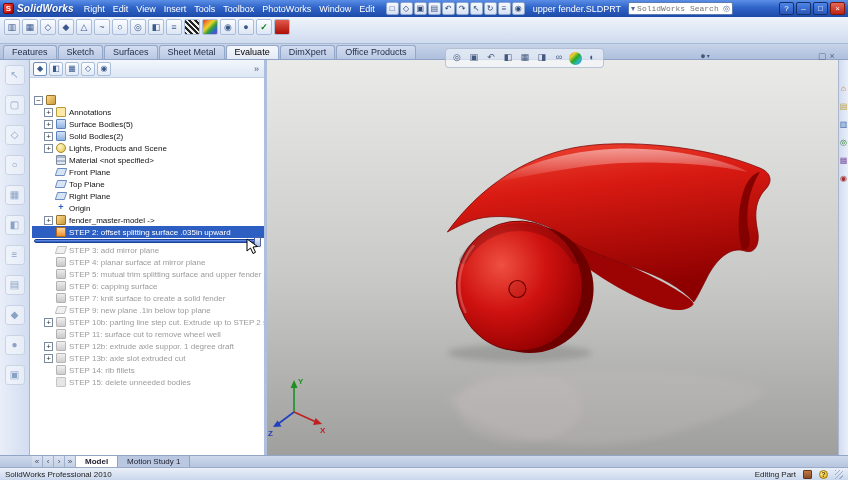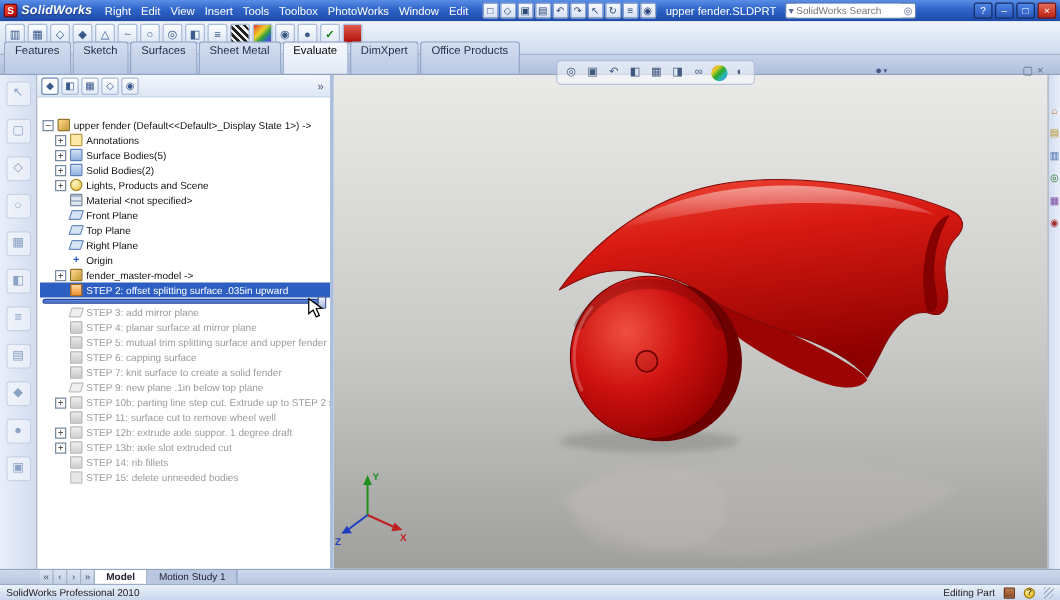--- a/index.html
+++ b/index.html
@@ -10,37 +10,37 @@
   .titlebar{height:17px;background:linear-gradient(180deg,#5a8ee6 0%,#2f64c8 45%,#1d4aa8 100%);display:flex;align-items:center;color:#fff;font-size:9px;padding:0 3px;gap:1px}
   .logo{display:flex;align-items:center;gap:3px;margin-right:5px;flex:0 0 auto}
   .logo-mark{width:11px;height:11px;border-radius:2px;background:linear-gradient(135deg,#ff4b36,#a80000);border:1px solid #7d0000;color:#fff;font-size:8px;line-height:9px;text-align:center;font-weight:bold}
   .app-name{font-weight:bold;font-style:italic;font-size:10px;letter-spacing:.2px;text-shadow:0 1px 1px rgba(0,0,0,.4)}
   .menus{display:flex;flex:0 0 auto}
   .menu{padding:2px 4px;cursor:default;white-space:nowrap}
   .tb-mini{display:flex;gap:1px;margin-left:6px;flex:0 0 auto}
   .mini-ico{width:13px;height:13px;background:linear-gradient(#f6f9fe,#d7e1f4);border:1px solid #8fa6cd;border-radius:2px;font-size:8px;line-height:11px;text-align:center;color:#2c4a78;cursor:pointer}
   .doc-name{margin-left:7px;font-size:9px;max-width:92px;min-width:0;white-space:nowrap;overflow:hidden;text-overflow:ellipsis;flex:0 1 auto}
   .search{margin-left:6px;display:flex;align-items:center;background:#fff;border:1px solid #5d7cb4;border-radius:2px;height:13px;padding:0 2px;gap:2px;flex:0 0 auto}
-  .search input{border:0;outline:0;width:84px;font-size:8px;height:11px;font-family:Liberation Sans, sans-serif;color:#555}
+  .search input{border:0;outline:0;width:84px;font-size:8px;height:11px;font-family:Liberation Mono, monospace;color:#555}
   .search .sico{color:#51699a;font-size:8px;line-height:11px;cursor:pointer}
   .win-btns{margin-left:auto;display:flex;gap:2px;flex:0 0 auto}
   .win-btn{width:15px;height:13px;background:linear-gradient(#4d86e8,#2a56b8);border:1px solid #173069;border-radius:2px;color:#fff;font-size:8px;line-height:11px;text-align:center;cursor:pointer}
   .win-btn.close{background:linear-gradient(#e46a5a,#c02010);border-color:#7d150a}
 
   
   .toolbar2{height:27px;background:linear-gradient(#eff4fb,#cfdbee);border-bottom:1px solid #a9b9d2;display:flex;align-items:flex-start;padding:2px 4px;gap:2px}
   .tb2-ico{width:16px;height:16px;background:linear-gradient(#fbfdff,#dde6f5);border:1px solid #aabdda;border-radius:2px;font-size:9px;line-height:14px;text-align:center;color:#3a5a8c;cursor:pointer}
   .tb2-ico.hatch{background:repeating-linear-gradient(45deg,#222 0 2px,#eee 2px 4px);color:transparent}
   .tb2-ico.rainbow{background:linear-gradient(135deg,#e03030,#ee8a2a,#eed22a,#37a037,#2a6ac8,#8a3ac0);color:transparent}
   .tb2-ico.green{color:#0c7d0c;font-weight:bold}
   .tb2-ico.red{background:linear-gradient(#e05a4a,#ae0e06);color:transparent}
 
   
   .tabrow{height:16px;background:linear-gradient(#c7d3e9,#aebfdd);display:flex;align-items:flex-end;padding-left:3px;gap:1px;border-bottom:1px solid #8fa3c4}
-  .ctab{font-size:9px;padding:1px 8px 14px;color:#22304a;background:linear-gradient(#d4ddf0,#b9c8e4);border:1px solid #93a7c9;border-bottom:none;border-radius:3px 3px 0 0;cursor:pointer;white-space:nowrap}
+  .ctab{font-size:9px;padding:1px 8px 2px;color:#22304a;background:linear-gradient(#d4ddf0,#b9c8e4);border:1px solid #93a7c9;border-bottom:none;border-radius:3px 3px 0 0;cursor:pointer;white-space:nowrap}
   .ctab.active{background:linear-gradient(#f4f7fc,#e3eaf6);color:#000}
 
   
   .main{display:flex;height:395px;position:relative}
   .left-strip{width:30px;background:linear-gradient(90deg,#e9eef9,#d2ddf0);border-right:1px solid #aab6cc;display:flex;flex-direction:column;align-items:center;padding-top:5px;gap:10px;flex:0 0 auto}
   .ls-ico{width:20px;height:20px;border-radius:3px;background:rgba(255,255,255,.55);border:1px solid #c2cde0;color:#6f8cb4;font-size:10px;text-align:center;line-height:18px;opacity:.75;cursor:pointer}
 
   .tree-panel{width:237px;background:#fff;border-right:3px solid #aebfdd;position:relative;font-size:8px;color:#000;flex:0 0 auto}
   .tree-header{height:18px;background:linear-gradient(#f3f7fd,#dde6f4);border-bottom:1px solid #c2cfe4;display:flex;align-items:center;padding:0 3px;gap:2px}
   .th-ico{width:14px;height:14px;background:linear-gradient(#fdfeff,#e2eaf7);border:1px solid #aabdda;border-radius:2px;font-size:8px;line-height:12px;text-align:center;color:#3a5a8c;cursor:pointer}
@@ -211,21 +211,20 @@
           <span class="th-ico" data-name="propertymanager-icon">◧</span>
           <span class="th-ico" data-name="configurationmanager-icon">▦</span>
           <span class="th-ico" data-name="dimxpertmanager-icon">◇</span>
           <span class="th-ico" data-name="displaymanager-icon">◉</span>
         <span class="chev" data-name="panel-overflow-icon">»</span>
       </div>
       <div class="tree" data-name="feature-tree">
         <div class="trow root" data-name="feature-tree-root">
           <span class="expbox minus" data-name="expand-toggle-icon"></span>
           <span class="ticon part" data-name="part-icon"></span>
-          <span class="tlabel" data-name="feature-label">upper fender (Default&lt;&lt;Default&gt;_Display State 1&gt;) -&gt;</span>
         </div>
           <div class="trow normal" data-name="feature-tree-item">
             <span class="expbox plus" data-name="expand-toggle-icon"></span>
             <span class="ticon ann" data-name="feature-icon"></span>
             <span class="tlabel" data-name="feature-label">Annotations</span>
           </div>
           <div class="trow normal" data-name="feature-tree-item">
             <span class="expbox plus" data-name="expand-toggle-icon"></span>
             <span class="ticon folder-surf" data-name="feature-icon"></span>
             <span class="tlabel" data-name="feature-label">Surface Bodies(5)</span>

